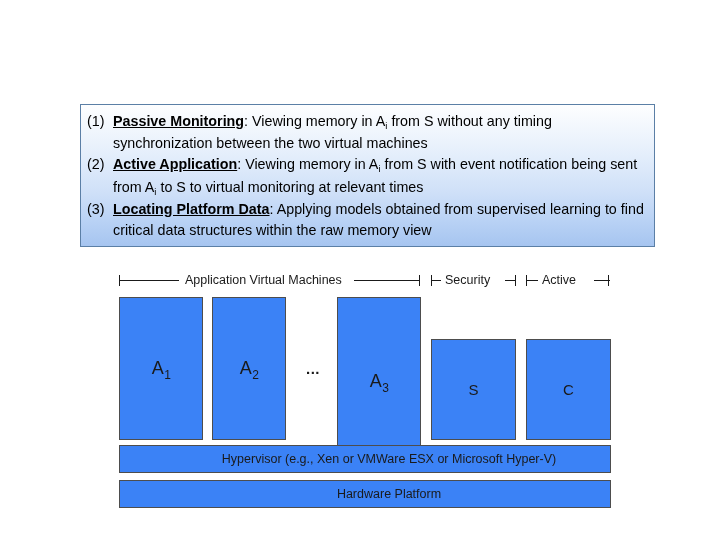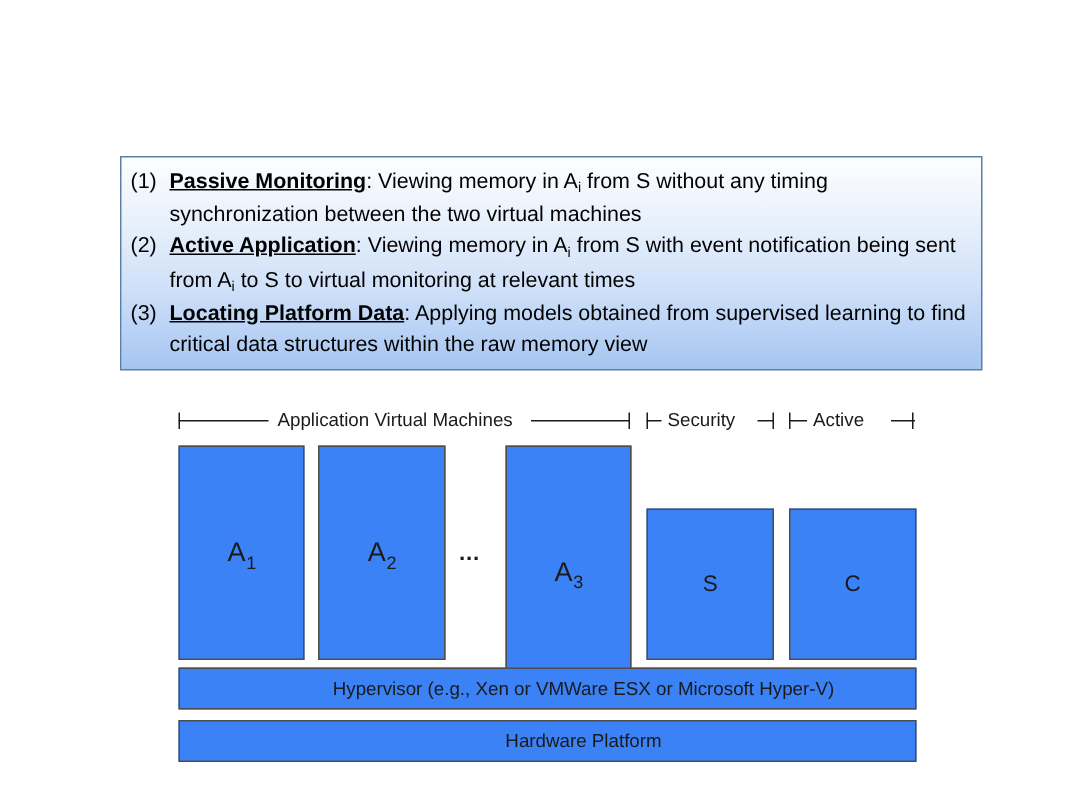--- a/index.html
+++ b/index.html
@@ -175,21 +175,21 @@
 
     <div class="br-cap" style="left:526px; top:275px;"></div>
     <div class="br-line" style="left:526px; top:280px; width:12px;"></div>
     <div class="dg-label" style="left:542px; top:273px;">Active</div>
     <div class="br-line" style="left:594px; top:280px; width:16px;"></div>
     <div class="br-cap" style="left:608px; top:275px;"></div>
 
     <div class="dg-box" style="left:119px; top:297px; width:84px; height:143px;">
       <span><span>A</span><sub class="dg-sub">1</sub></span>
     </div>
-    <div class="dg-box" style="left:212px; top:297px; width:85px; height:143px;">
+    <div class="dg-box" style="left:212px; top:297px; width:74px; height:143px;">
       <span><span>A</span><sub class="dg-sub">2</sub></span>
     </div>
     <div id="ellipsis" style="left:306px; top:360px;">...</div>
     <div class="dg-box" style="left:337px; top:297px; width:84px; height:169px;">
       <span><span>A</span><sub class="dg-sub">3</sub></span>
     </div>
 
     <div class="dg-box" style="left:431px; top:339px; width:85px; height:101px; font-size:15px;">S</div>
     <div class="dg-box" style="left:526px; top:339px; width:85px; height:101px; font-size:15px;">C</div>
 

